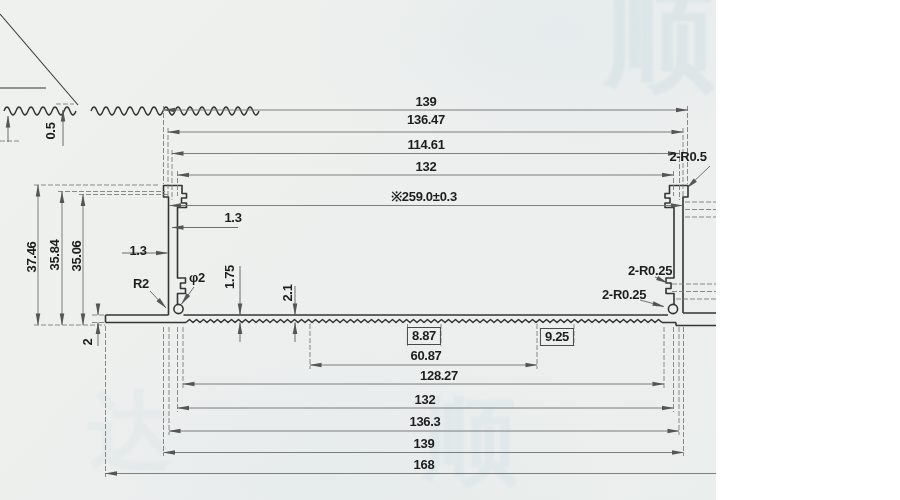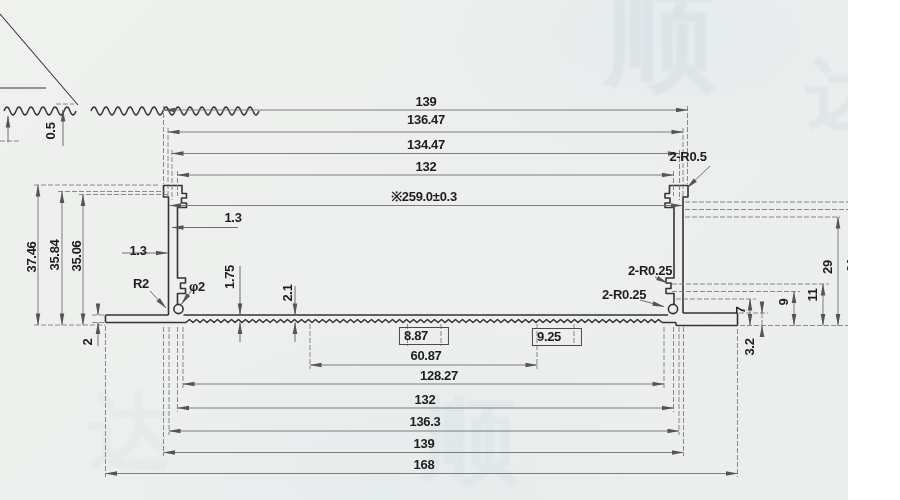--- a/index.html
+++ b/index.html
@@ -1,31 +1,31 @@
 <!DOCTYPE html>
 <html><head>
 <meta charset="utf-8">
 <style>
   html,body{margin:0;padding:0;background:#fff;}
   #sheet{
-    position:relative;width:848px;height:500px;overflow:hidden;
+    position:relative;width:716px;height:500px;overflow:hidden;
     background:
       radial-gradient(380px 200px at 78% 6%, rgba(160,200,220,.10), rgba(160,200,220,0) 70%),
       radial-gradient(420px 240px at 45% 95%, rgba(160,200,220,.08), rgba(160,200,220,0) 70%),
       linear-gradient(135deg,#eff1ee 0%,#edefee 55%,#eaeeec 100%);
     font-family:"Liberation Sans", sans-serif;
   }
   #geo{position:absolute;left:0;top:0;}
   .lbl{
     position:absolute;transform:translate(-50%,-50%);
     font-size:13px;font-weight:600;letter-spacing:-0.3px;
     color:#1d1d1d;white-space:nowrap;line-height:1;
   }
   .v{transform:translate(-50%,-50%) rotate(-90deg);}
-  .bx{border:1px solid #4a4a4a;padding:1px 20px 2px 4px;text-align:right;}
+  .bx{border:1px solid #4a4a4a;padding:1px 4px 2px 4px;text-align:right;}
   .wm{
     position:absolute;transform:translate(-50%,-50%);
     font-weight:700;color:rgba(120,170,195,0.10);
     filter:blur(1.2px);pointer-events:none;line-height:1;
   }
 </style>
 </head>
 <body>
 
 <div id="sheet">
@@ -153,34 +153,34 @@
       <path d="M640 300 L664 306.5" marker-end="url(#ar)"></path>
       <path d="M150 291 L166 308" marker-end="url(#ar)"></path>
       <path d="M194 287 L181.5 304" marker-end="url(#ar)"></path>
       <path d="M8 142 V116" marker-end="url(#ar)"></path>
       <path d="M63 146 V110" marker-end="url(#ar)"></path>
     </g>
   </svg>
 
   <div class="lbl" style="left:426px;top:101px;">139</div>
   <div class="lbl" style="left:426px;top:119px;">136.47</div>
-  <div class="lbl" style="left:426px;top:144px;">134.47</div>
+  <div class="lbl" style="left:426px;top:144px;">114.61</div>
   <div class="lbl" style="left:426px;top:166px;">132</div>
   <div class="lbl" style="left:424px;top:196px;">※259.0±0.3</div>
   <div class="lbl" style="left:688px;top:156px;">2-R0.5</div>
 
   <div class="lbl v" style="left:31px;top:257px;">37.46</div>
   <div class="lbl v" style="left:54px;top:255px;">35.84</div>
   <div class="lbl v" style="left:76px;top:256px;">35.06</div>
   <div class="lbl v" style="left:50px;top:131px;">0.5</div>
 
   <div class="lbl" style="left:205px;top:217px;margin-left:28px;">1.3</div>
   <div class="lbl" style="left:138px;top:250px;">1.3</div>
   <div class="lbl" style="left:141px;top:283px;">R2</div>
-  <div class="lbl" style="left:197px;top:286px;">φ2</div>
+  <div class="lbl" style="left:197px;top:277px;">φ2</div>
   <div class="lbl v" style="left:229px;top:277px;">1.75</div>
   <div class="lbl v" style="left:287px;top:293px;">2.1</div>
   <div class="lbl v" style="left:87px;top:342px;">2</div>
 
   <div class="lbl" style="left:650px;top:270px;">2-R0.25</div>
   <div class="lbl" style="left:624px;top:294px;">2-R0.25</div>
 
   <div class="lbl v" style="left:827px;top:267px;">29</div>
   <div class="lbl v" style="left:851px;top:265px;">31</div>
   <div class="lbl v" style="left:873px;top:265px;">33</div>

